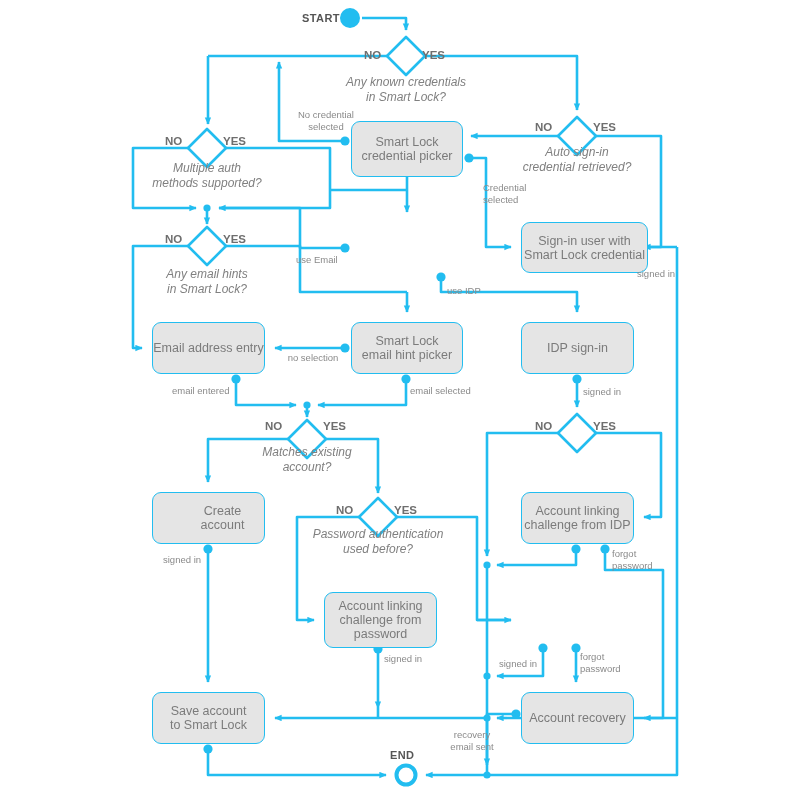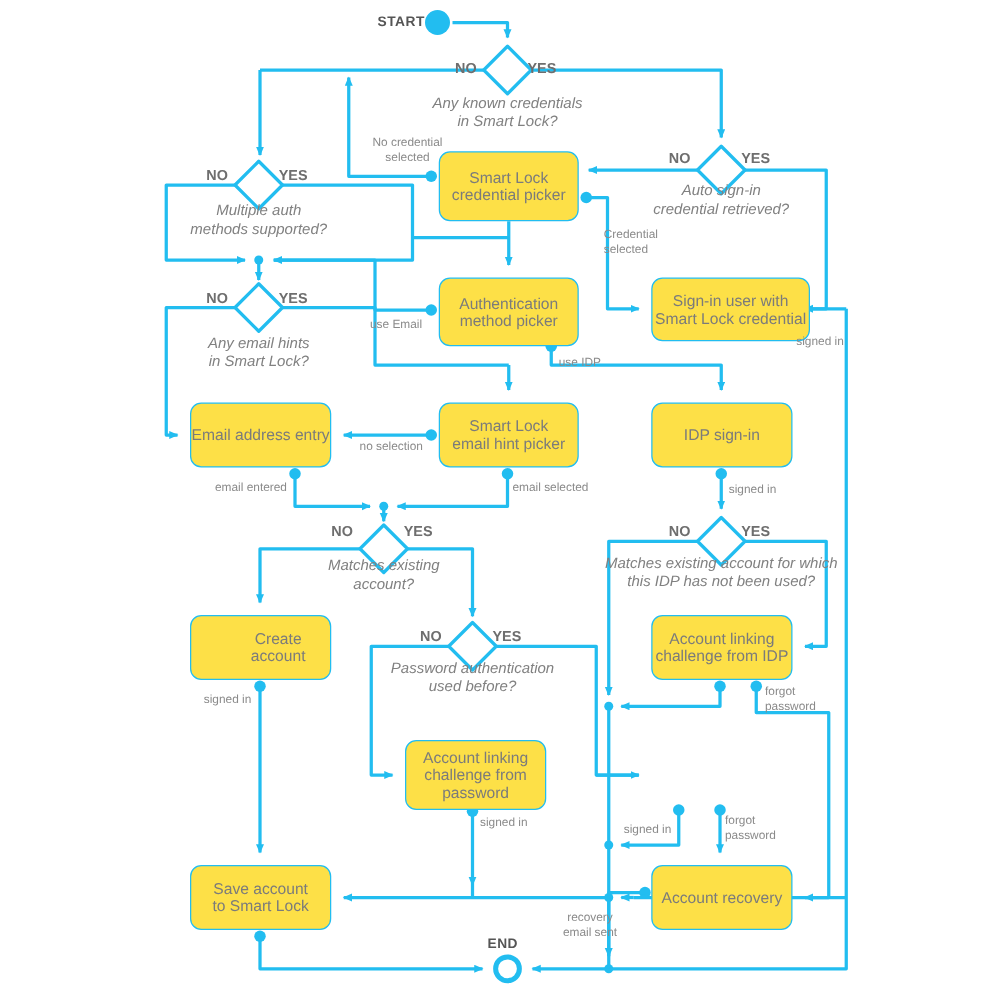--- a/index.html
+++ b/index.html
@@ -6,21 +6,21 @@
   html,body{margin:0;padding:0;background:#ffffff;}
   body{width:800px;height:800px;font-family:"Liberation Sans",sans-serif;}
   #stage{position:relative;width:800px;height:800px;overflow:hidden;background:#fff;}
   svg#flow{position:absolute;left:0;top:0;width:800px;height:800px;}
   .lbl{position:absolute;color:#808080;font-family:"Liberation Sans",sans-serif;white-space:pre;line-height:1.22;}
   .nodetext{font-size:12.5px;color:#7b7b7b;text-align:center;}
   .question{font-size:12px;font-style:italic;color:#808080;text-align:center;}
   .yn{font-size:11.5px;font-weight:bold;color:#6e6e6e;}
   .edge{font-size:9.5px;color:#8a8a8a;line-height:1.25;}
   .terminal{font-size:11px;font-weight:bold;color:#555;letter-spacing:.4px;}
-  .box{position:absolute;border:1.6px solid #22bdf0;border-radius:9px;background:#fde047;
+  .box{position:absolute;border:1.6px solid #22bdf0;border-radius:9px;background:#e5e5e5;
        display:flex;align-items:center;justify-content:center;box-sizing:border-box;}
 </style>
 </head>
 <body>
 
 <div id="stage">
 
   <svg id="flow" viewBox="0 0 800 800" xmlns="http://www.w3.org/2000/svg">
     <defs>
       <marker id="ah" markerWidth="9" markerHeight="9" refX="6.6" refY="3.2" orient="auto" markerUnits="userSpaceOnUse">
@@ -164,24 +164,20 @@
   <div class="box" style="left:351px;top:121px;width:112px;height:56px;">
     <span class="nodetext" style="white-space: pre-line;">Smart Lock
 credential picker</span>
   </div>
 
   <div class="box" style="left:521px;top:222px;width:127px;height:51px;">
     <span class="nodetext" style="white-space: pre-line;">Sign-in user with
 Smart Lock credential</span>
   </div>
 
-  <div class="box" style="left:351px;top:222px;width:112px;height:55px;">
-    <span class="nodetext" style="white-space: pre-line;">Authentication
-method picker</span>
-  </div>
 
   <div class="box" style="left:152px;top:322px;width:113px;height:52px;">
     <span class="nodetext">Email address entry</span>
   </div>
 
   <div class="box" style="left:351px;top:322px;width:112px;height:52px;">
     <span class="nodetext" style="white-space: pre-line;">Smart Lock
 email hint picker</span>
   </div>
 
@@ -217,22 +213,20 @@
   <div class="lbl question" style="left: 306px; top: 75px; width: 200px; white-space: pre-line;">Any known credentials
 in Smart Lock?</div>
   <div class="lbl question" style="left: 487px; top: 145px; width: 180px; white-space: pre-line;">Auto sign-in
 credential retrieved?</div>
   <div class="lbl question" style="left: 127px; top: 161px; width: 160px; white-space: pre-line;">Multiple auth
 methods supported?</div>
   <div class="lbl question" style="left: 137px; top: 267px; width: 140px; white-space: pre-line;">Any email hints
 in Smart Lock?</div>
   <div class="lbl question" style="left: 237px; top: 445px; width: 140px; white-space: pre-line;">Matches existing
 account?</div>
-  <div class="lbl question" style="left: 467px; top: 443px; width: 220px; white-space: pre-line;">Matches existing account for which
-this IDP has not been used?</div>
   <div class="lbl question" style="left: 288px; top: 527px; width: 180px; white-space: pre-line;">Password authentication
 used before?</div>
 
   <div class="lbl yn" style="left:364px;top:48px;">NO</div>
   <div class="lbl yn" style="left:422px;top:48px;">YES</div>
 
   <div class="lbl yn" style="left:535px;top:120px;">NO</div>
   <div class="lbl yn" style="left:593px;top:120px;">YES</div>
 
   <div class="lbl yn" style="left:165px;top:134px;">NO</div>

